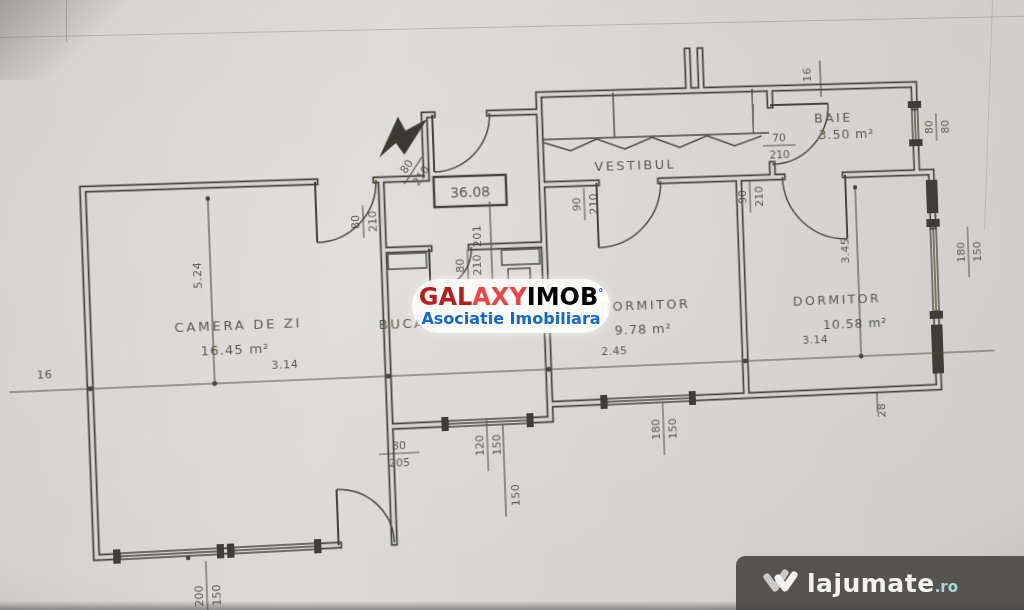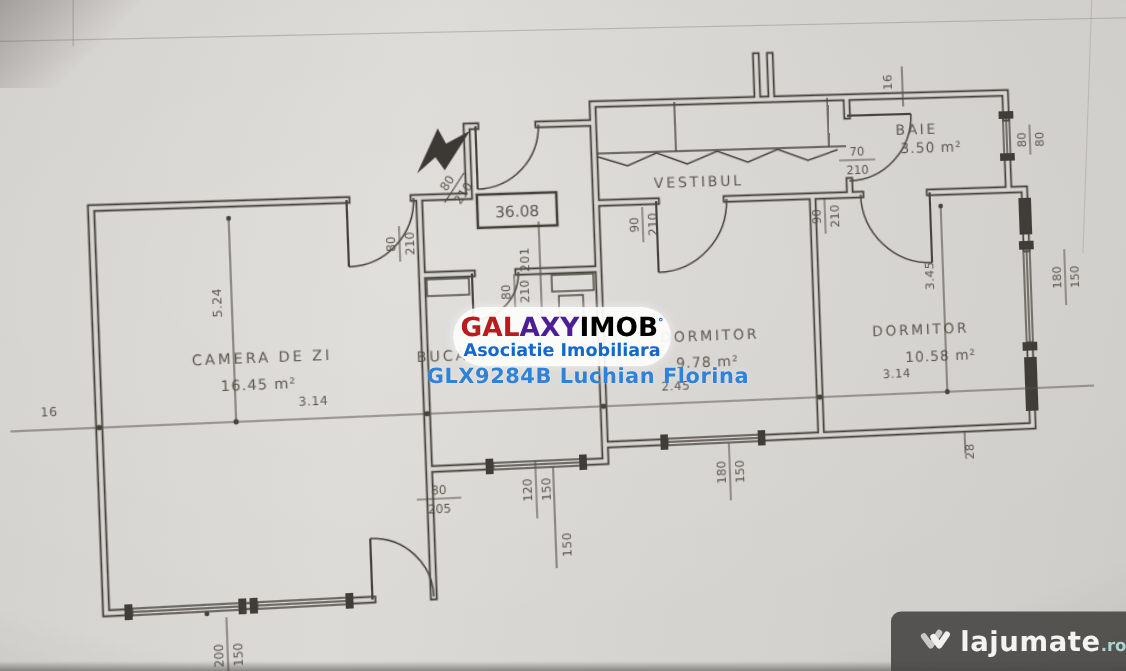--- a/index.html
+++ b/index.html
@@ -30,26 +30,26 @@
   .ra{font-size:13px;letter-spacing:1px;}
   .dm{font-size:11px;letter-spacing:.5px;}
   .frac text{font-size:11px;text-anchor:middle;}
   .frac line{stroke:#4c4741;stroke-width:1.1;}
   .box{stroke:#46423c;stroke-width:2.4;fill:none;}
   
   .wm-pill{position:absolute;left:412px;top:279px;width:198px;height:54px;border-radius:27px;
     background:rgba(253,253,252,.93);box-shadow:0 0 10px rgba(255,255,255,.55);
     display:flex;flex-direction:column;align-items:center;justify-content:center;line-height:1.05;}
   .wm-brand{font-weight:bold;font-size:24px;letter-spacing:0;}
-  .wm-brand .p1{color:#b91c1c;} .wm-brand .p2{color:#4c1d95;} .wm-brand .p3{color:#000000;margin-top:13px;}
+  .wm-brand .p1{color:#b91c1c;} .wm-brand .p2{color:#ef4444;} .wm-brand .p3{color:#000000;margin-top:13px;}
   .wm-brand sup{font-size:10px;color:#1354c8;}
   .wm-sub{font-weight:bold;font-size:16px;color:#1368cc;margin-top:1px;}
   .wm-agent{position:absolute;left:388px;top:331px;font-weight:bold;font-size:19px;color:#2f82d8;
     letter-spacing:.5px;text-shadow:0 0 2px rgba(255,255,255,.6);}
-  .footer-bar{position:absolute;right:0;bottom:0;width:214px;height:54px;
+  .footer-bar{position:absolute;right:0;bottom:0;width:288px;height:54px;
     background:rgba(74,73,71,.93);border-top-left-radius:9px;
     display:flex;align-items:center;gap:9px;padding-left:26px;box-sizing:border-box;}
   .bottom-fade{position:absolute;left:0;right:0;bottom:0;height:9px;
     background:linear-gradient(to top,rgba(58,58,56,.5),rgba(58,58,56,0));}
   .site-word{font-weight:bold;font-size:25px;color:#f3f3f1;letter-spacing:.5px;}
   .site-tld{font-weight:bold;font-size:15px;color:#a9d8d3;}
 </style>
 </head>
 <body>
 
@@ -256,21 +256,20 @@
   <div class="corner-shadow"></div>
   <div class="crease1"></div>
   <div class="crease2"></div>
   <div class="crease3"></div>
   <div class="vignette"></div>
 
   <div class="wm-pill">
     <div class="wm-brand"><span class="p1">GAL</span><span class="p2">AXY</span><span class="p3">IMOB</span><sup>°</sup></div>
     <div class="wm-sub">Asociatie Imobiliara</div>
   </div>
-  <div class="wm-agent">GLX9284B Luchian Florina</div>
 
   <div class="bottom-fade"></div>
   <div class="footer-bar">
     <svg width="36" height="28" viewBox="0 0 36 28">
       <path d="M5 8 L13 19 L23 4" stroke="#c9c9c6" stroke-width="7" fill="none" stroke-linecap="round" stroke-linejoin="round"></path>
       <path d="M16 9 L23 19 L32 6" stroke="#f1f1ef" stroke-width="7" fill="none" stroke-linecap="round" stroke-linejoin="round"></path>
     </svg>
     <div><span class="site-word">lajumate</span><span class="site-tld">.ro</span></div>
   </div>
 

